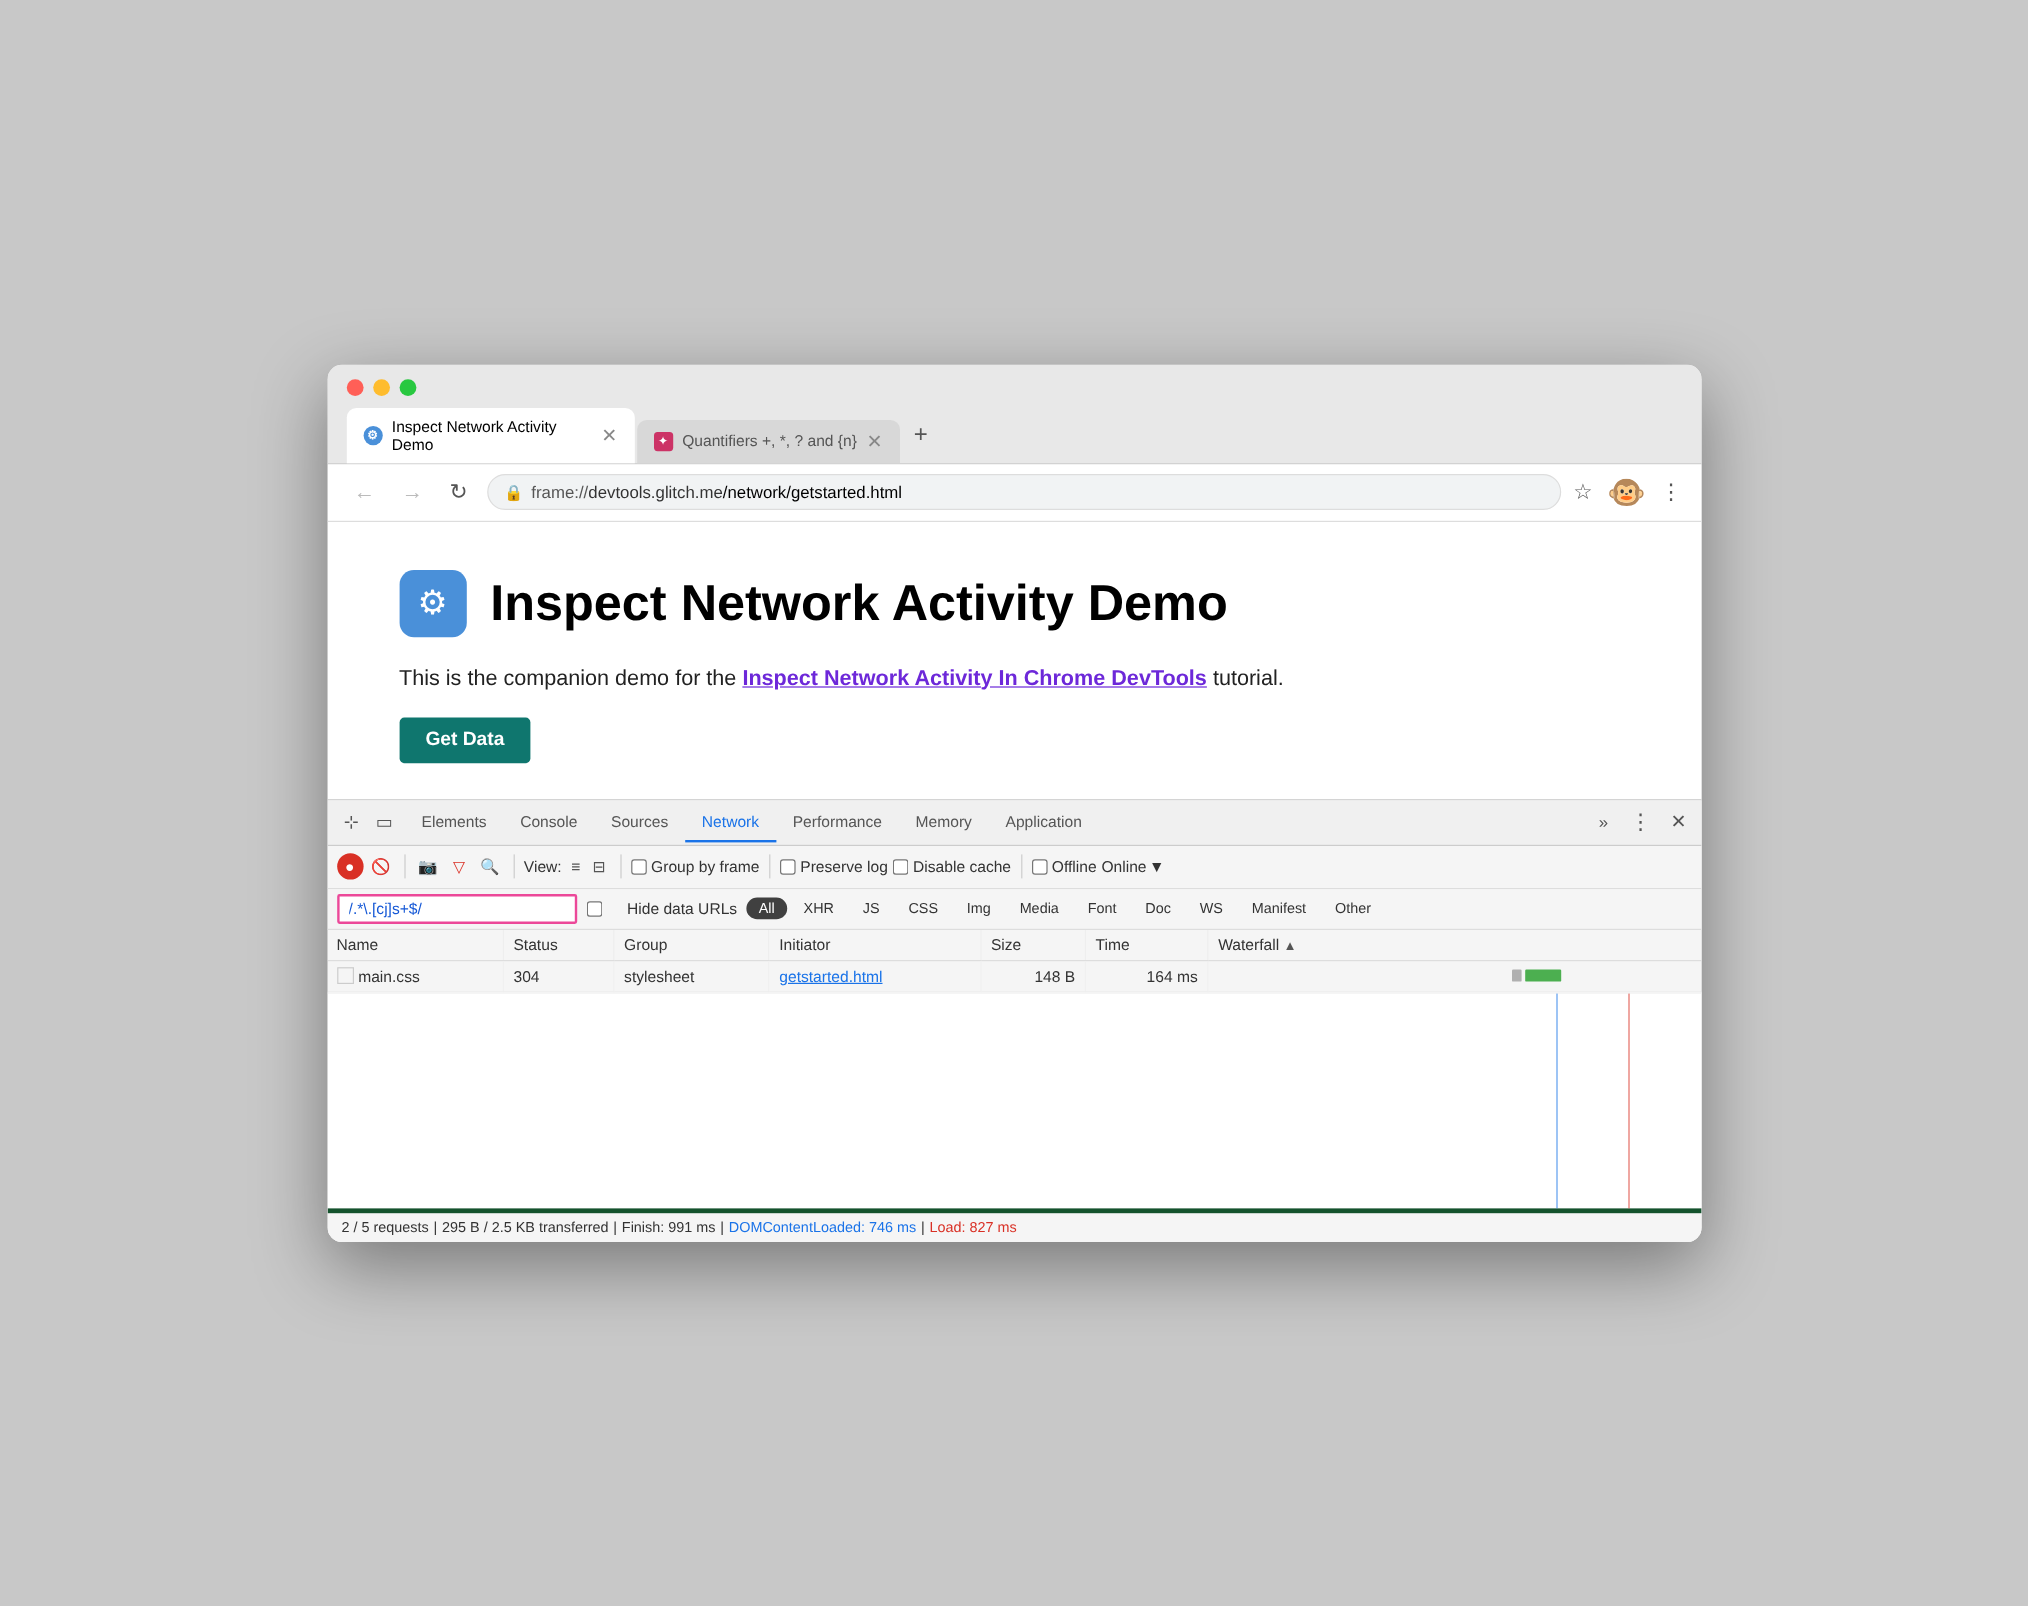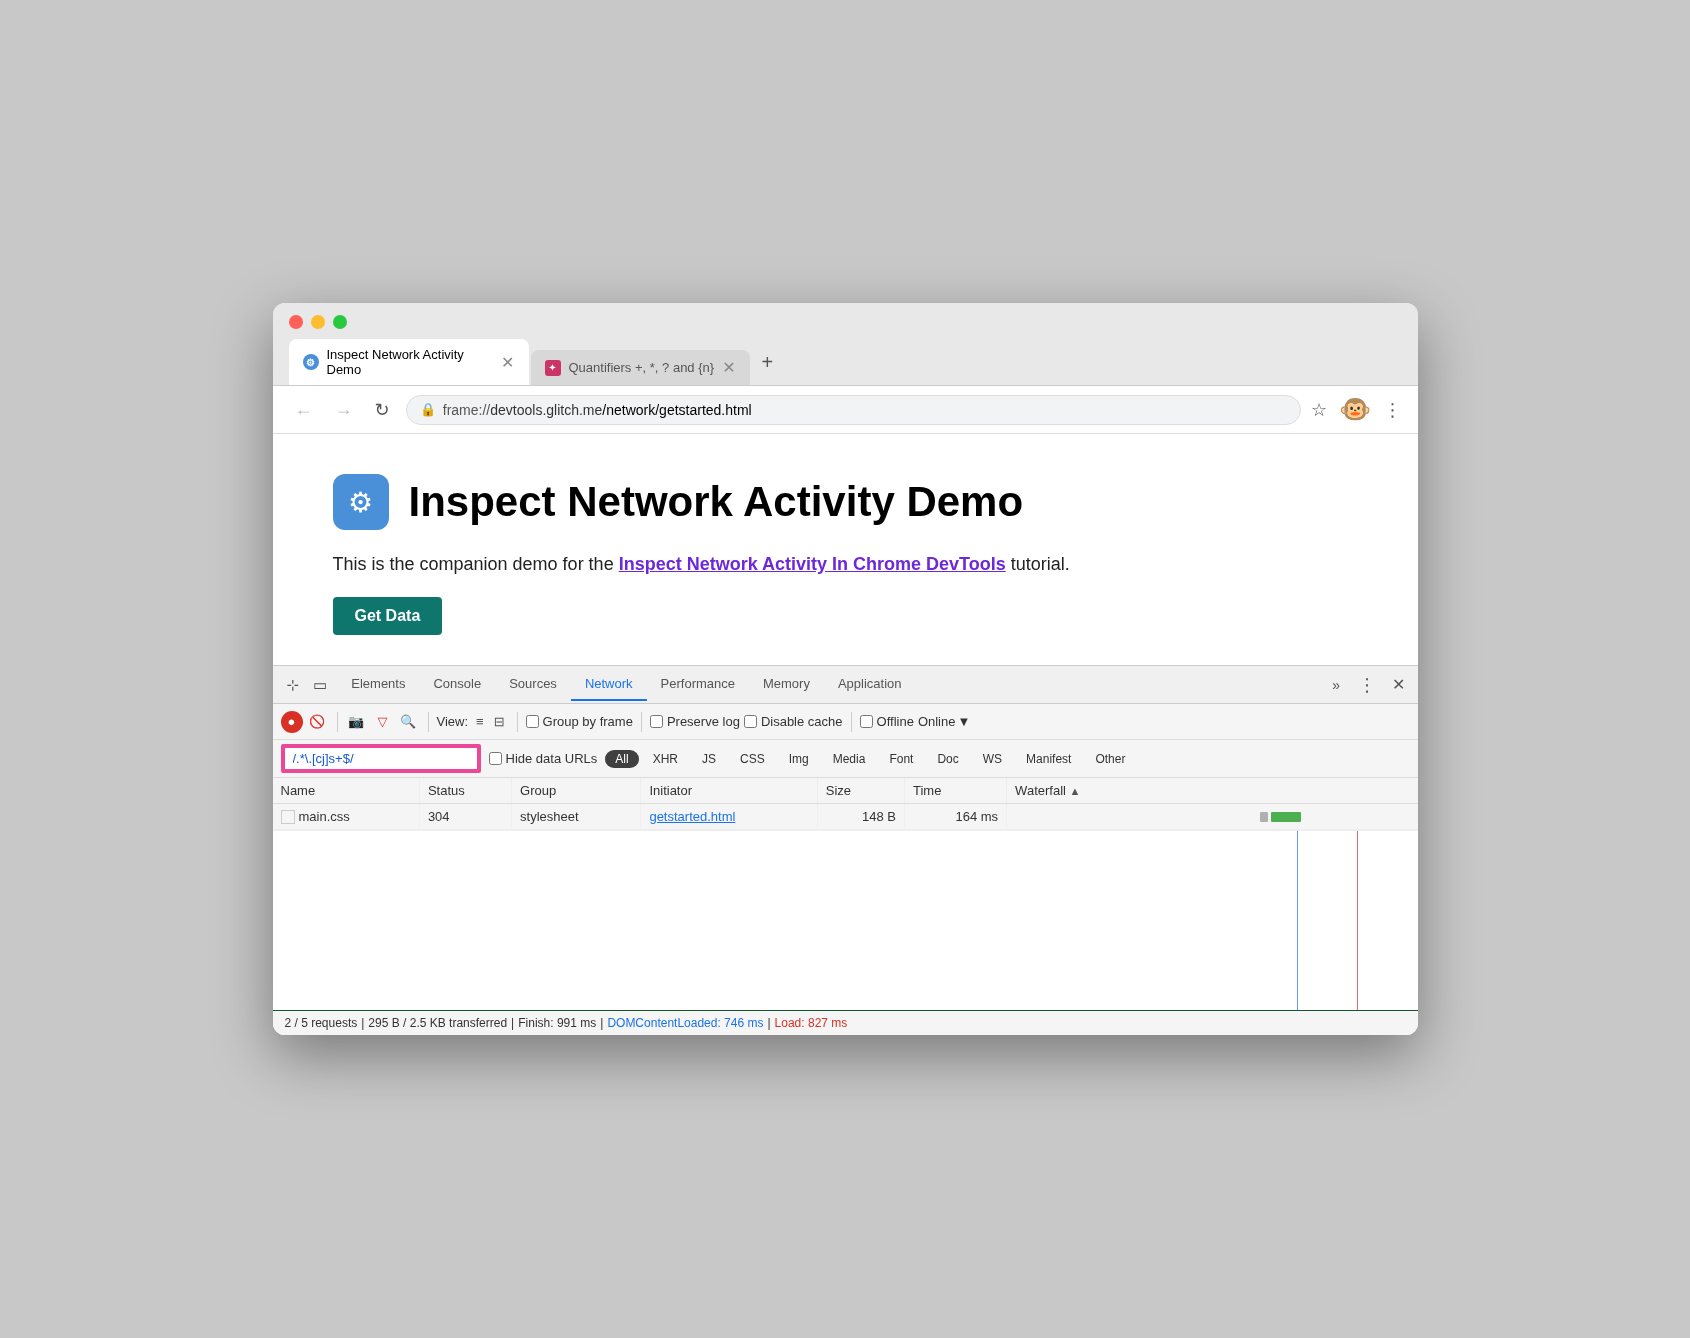--- a/index.html
+++ b/index.html
@@ -242,21 +242,21 @@
       align-items: center;
       background: #f5f5f5;
       border-bottom: 1px solid #ddd;
       padding: 4px 8px;
       gap: 8px;
       flex-wrap: wrap;
       min-height: 32px;
     }
     .filter-input {
       background: #fff;
-      border: 4px solid #ec4899;
+      border: 2px solid #ec4899;
       border-radius: 2px;
       padding: 3px 8px;
       font-size: 13px;
       color: #1558d6;
       width: 200px;
       outline: none;
     }
     .filter-type-btn {
       padding: 2px 10px;
       border-radius: 10px;
@@ -264,21 +264,21 @@
       font-size: 12px;
       cursor: pointer;
       background: none;
       color: #333;
     }
     .filter-type-btn.active {
       background: #404040;
       color: white;
     }
     .filter-types { display: flex; gap: 4px; align-items: center; }
-    .filter-check { display: flex; align-items: center; gap: 4px; font-size: 13px; color: #333; }
+    .filter-check { display: flex; align-items: center; gap: 21px; font-size: 13px; color: #333; }
     
     .network-table {
       width: 100%;
       border-collapse: collapse;
       font-size: 13px;
     }
     .network-table th {
       background: #f5f5f5;
       border-bottom: 1px solid #ddd;
       padding: 5px 8px;
@@ -313,21 +313,21 @@
       position: absolute;
       height: 10px;
       top: 1px;
       border-radius: 1px;
     }
     .wf-waiting { background: #b0b0b0; }
     .wf-receiving { background: #4caf50; }
     
     .status-bar {
       background: #f5f5f5;
-      border-top: 1px solid #14532d;
+      border-top: 4px solid #14532d;
       padding: 5px 12px;
       font-size: 12px;
       color: #333;
       display: flex;
       align-items: center;
       gap: 4px;
     }
     .status-blue { color: #1a73e8; }
     .status-red { color: #d93025; }
     .devtools-left-icons {

